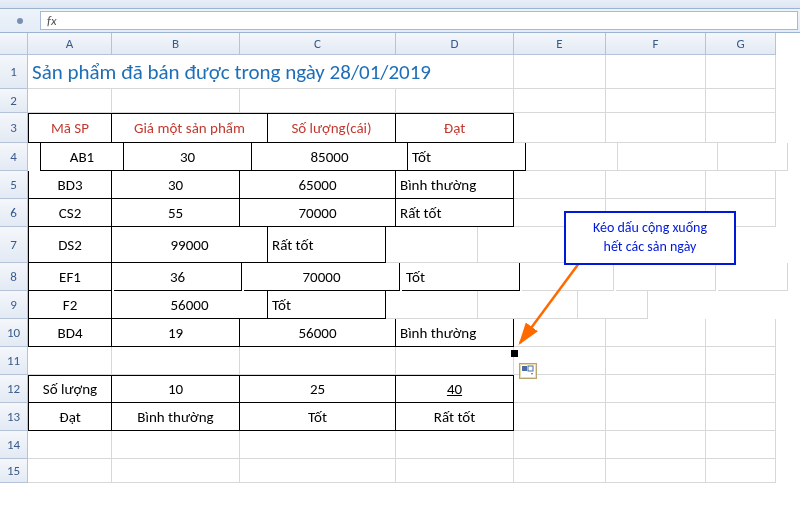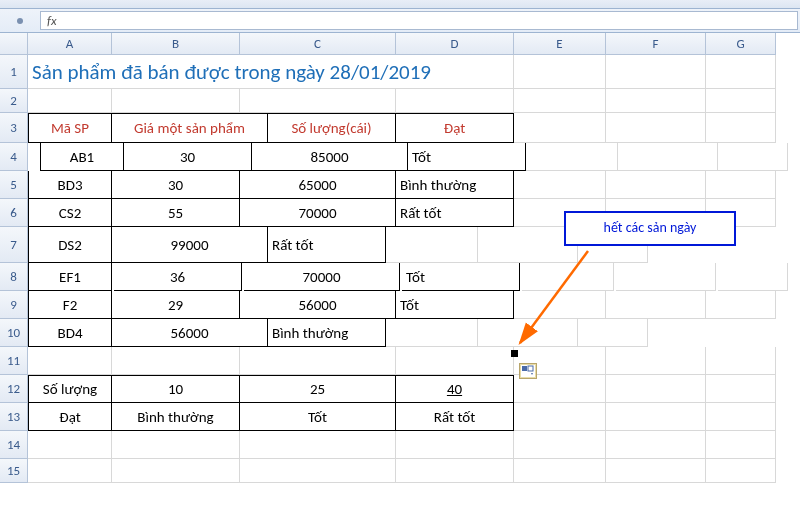--- a/index.html
+++ b/index.html
@@ -276,29 +276,29 @@
         <div class="cell b-left  b-r-thin b-b-thin center" style="width: 84px;">EF1</div>
         <div class="cell  b-r-thin b-b-thin center" style="width: 128px;">36</div>
         <div class="cell  b-r-thin b-b-thin center" style="width: 156px;">70000</div>
         <div class="cell b-right b-b-thin" style="width: 118px; justify-content: flex-start;">Tốt</div>
         <div class="cell " style="width: 92px;"></div>
         <div class="cell " style="width: 100px;"></div>
         <div class="cell " style="width: 70px;"></div>
       </div>
       <div class="crow" style="height: 28px;">
         <div class="cell b-left  b-r-thin b-b-thin center" style="width: 84px;">F2</div>
-        <div class="cell  b-r-thin b-b-thin center" style="width: 128px;">29</div>
         <div class="cell  b-r-thin b-b-thin center" style="width: 156px;">56000</div>
         <div class="cell b-right b-b-thin" style="width: 118px; justify-content: flex-start;">Tốt</div>
         <div class="cell " style="width: 92px;"></div>
         <div class="cell " style="width: 100px;"></div>
         <div class="cell " style="width: 70px;"></div>
       </div>
       <div class="crow" style="height: 28px;">
         <div class="cell b-left  b-r-thin b-bottom center" style="width: 84px;">BD4</div>
+        <div class="cell  b-r-thin b-bottom center" style="width: 128px;">19</div>
         <div class="cell  b-r-thin b-bottom center" style="width: 156px;">56000</div>
         <div class="cell b-right b-bottom" style="width: 118px; justify-content: flex-start;">Bình thường</div>
         <div class="cell " style="width: 92px;"></div>
         <div class="cell " style="width: 100px;"></div>
         <div class="cell " style="width: 70px;"></div>
       </div>
       <div class="crow" style="height: 28px;">
         <div class="cell " style="width: 84px;"></div>
         <div class="cell " style="width: 128px;"></div>
         <div class="cell " style="width: 156px;"></div>
@@ -348,20 +348,21 @@
   <svg class="arrow-svg" width="800" height="480">
     <defs>
       <marker id="ah" markerWidth="10" markerHeight="10" refX="8" refY="3" orient="auto">
         <path d="M0,0 L9,3 L0,6 Z" fill="#ff6a00"></path>
       </marker>
     </defs>
     <line x1="588" y1="218" x2="520" y2="310" stroke="#ff6a00" stroke-width="2.5" marker-end="url(#ah)"></line>
   </svg>
 
   <div class="callout" style="left:564px; top:178px; width:172px;">
+    <div>Kéo dấu cộng xuống</div>
     <div>hết các sản ngày</div>
   </div>
 
   <div class="fill-handle" style="left:511px; top:317px;"></div>
   <div class="autofill-btn" style="left:519px; top:330px;">
     <svg width="14" height="12" viewBox="0 0 14 12">
         <rect x="1" y="1" width="5" height="5" fill="#4a6aa8"></rect>
         <rect x="7" y="1" width="5" height="5" fill="none" stroke="#4a6aa8"></rect>
         <path d="M10,8 l2,0 l-1,2 z" fill="#4a6aa8"></path>
       </svg>

